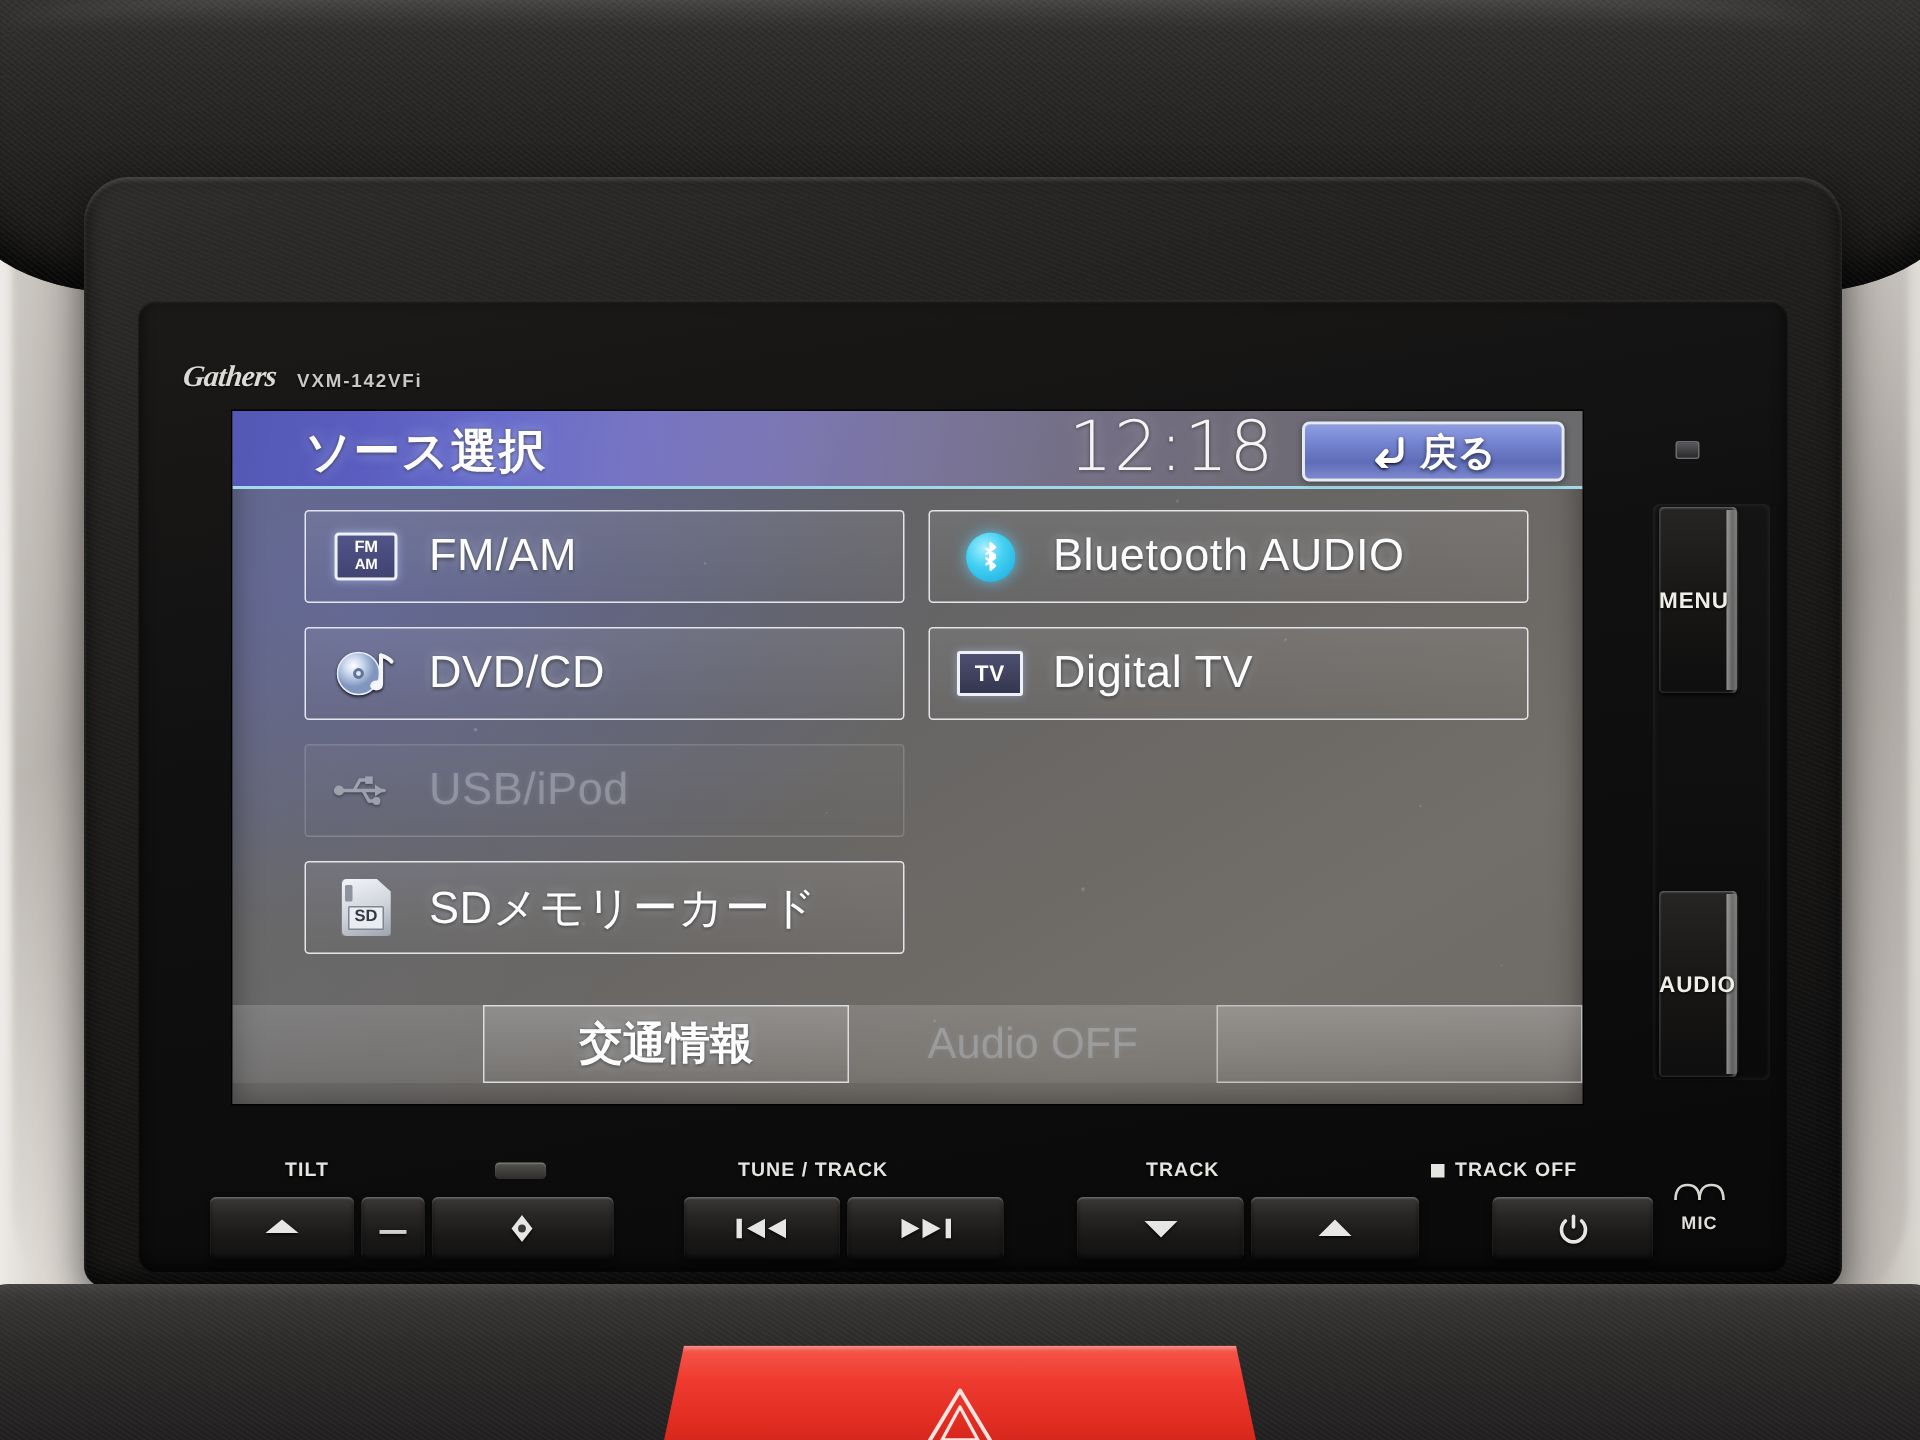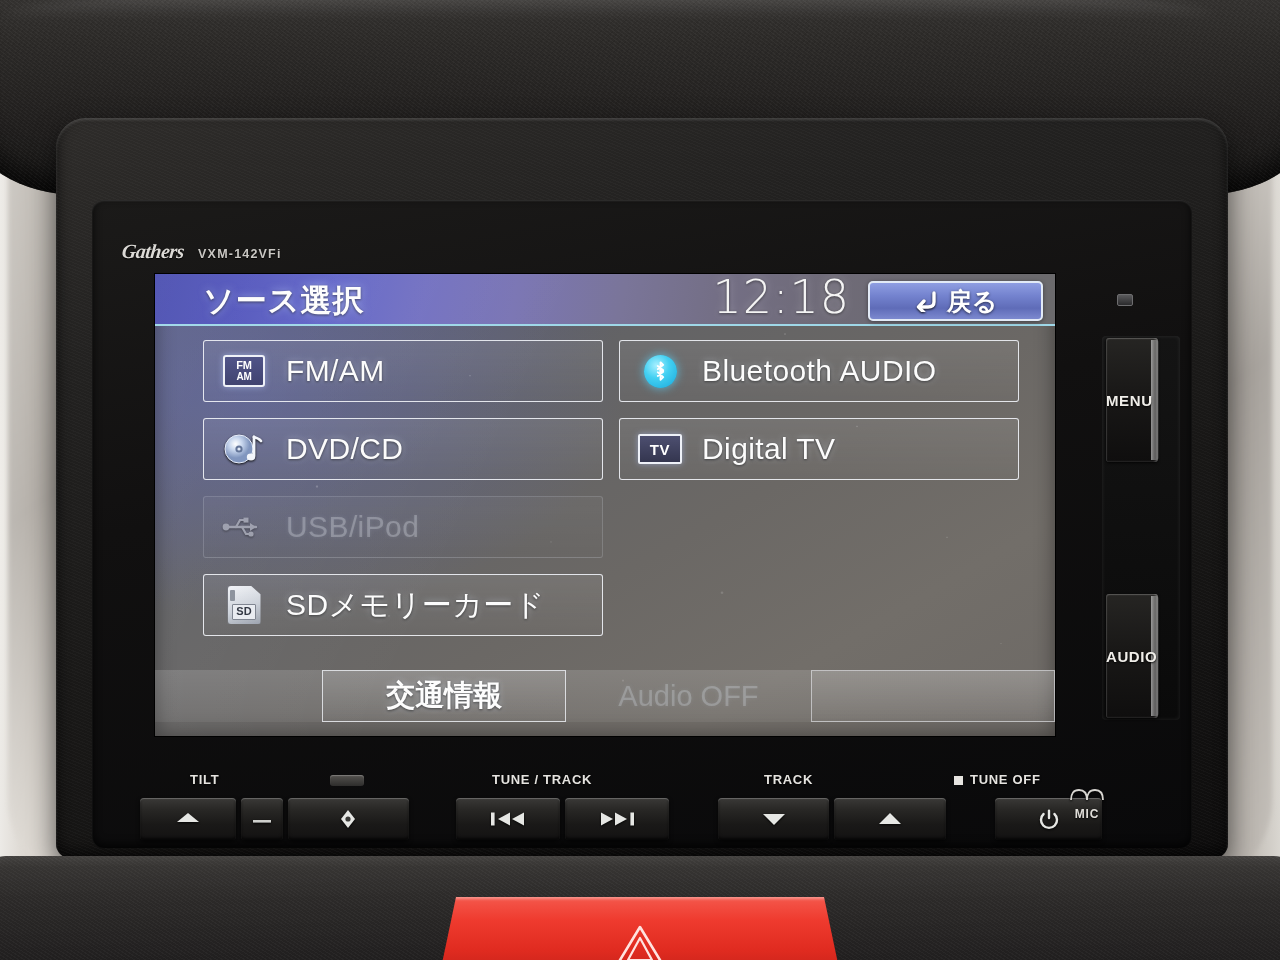--- a/index.html
+++ b/index.html
@@ -358,21 +358,21 @@
   .k-next   { width:128px; }
   .k-gap2   { width:48px; }
   .k-voldn  { width:138px; }
   .k-volup  { width:138px; }
   .k-gap3   { width:48px; }
   .k-power  { width:132px; }
 
   .gly { filter:drop-shadow(0 1px 1px rgba(0,0,0,.9)); }
 
   
-  .micblock { position:absolute; left:1056px; top:788px; width:62px; text-align:center; }
+  .micblock { position:absolute; left:1102px; top:788px; width:62px; text-align:center; }
   .micblock .mlbl {
     font-size:12px; font-weight:bold; color:#e0ded9; letter-spacing:.8px;
     text-shadow:0 1px 2px rgba(0,0,0,.95); display:block; margin-top:1px;
   }
 
   
   .dash-lower {
     position:absolute; left:-20px; top:856px; width:1320px; height:140px;
     background:linear-gradient(180deg,#3a3836 0%, #2c2a29 30%, #232121 65%, #1a1919 100%);
     border-radius:26px 26px 0 0;
@@ -539,21 +539,21 @@
     <div class="hardbtn hb3">
       <span class="lbl">AUDIO</span>
     </div>
   </div>
 
   <div class="labels-row">
     <span class="hw-label lb-tilt">TILT</span>
     <span class="slot-mark"></span>
     <span class="hw-label lb-tune">TUNE / TRACK</span>
     <span class="hw-label lb-vol">TRACK</span>
-    <span class="hw-label lb-disp">TUNE OFF</span>
+    <span class="hw-label lb-disp">TRACK OFF</span>
   </div>
 
   <div class="btnstrip">
 
     <div class="hwk k-eject">
       <svg viewBox="0 0 26 16" width="26" height="16" class="gly">
         <path d="M13 2 L24 11 L2 11 Z" fill="#e6e7e4"></path>
       </svg>
     </div>
 

